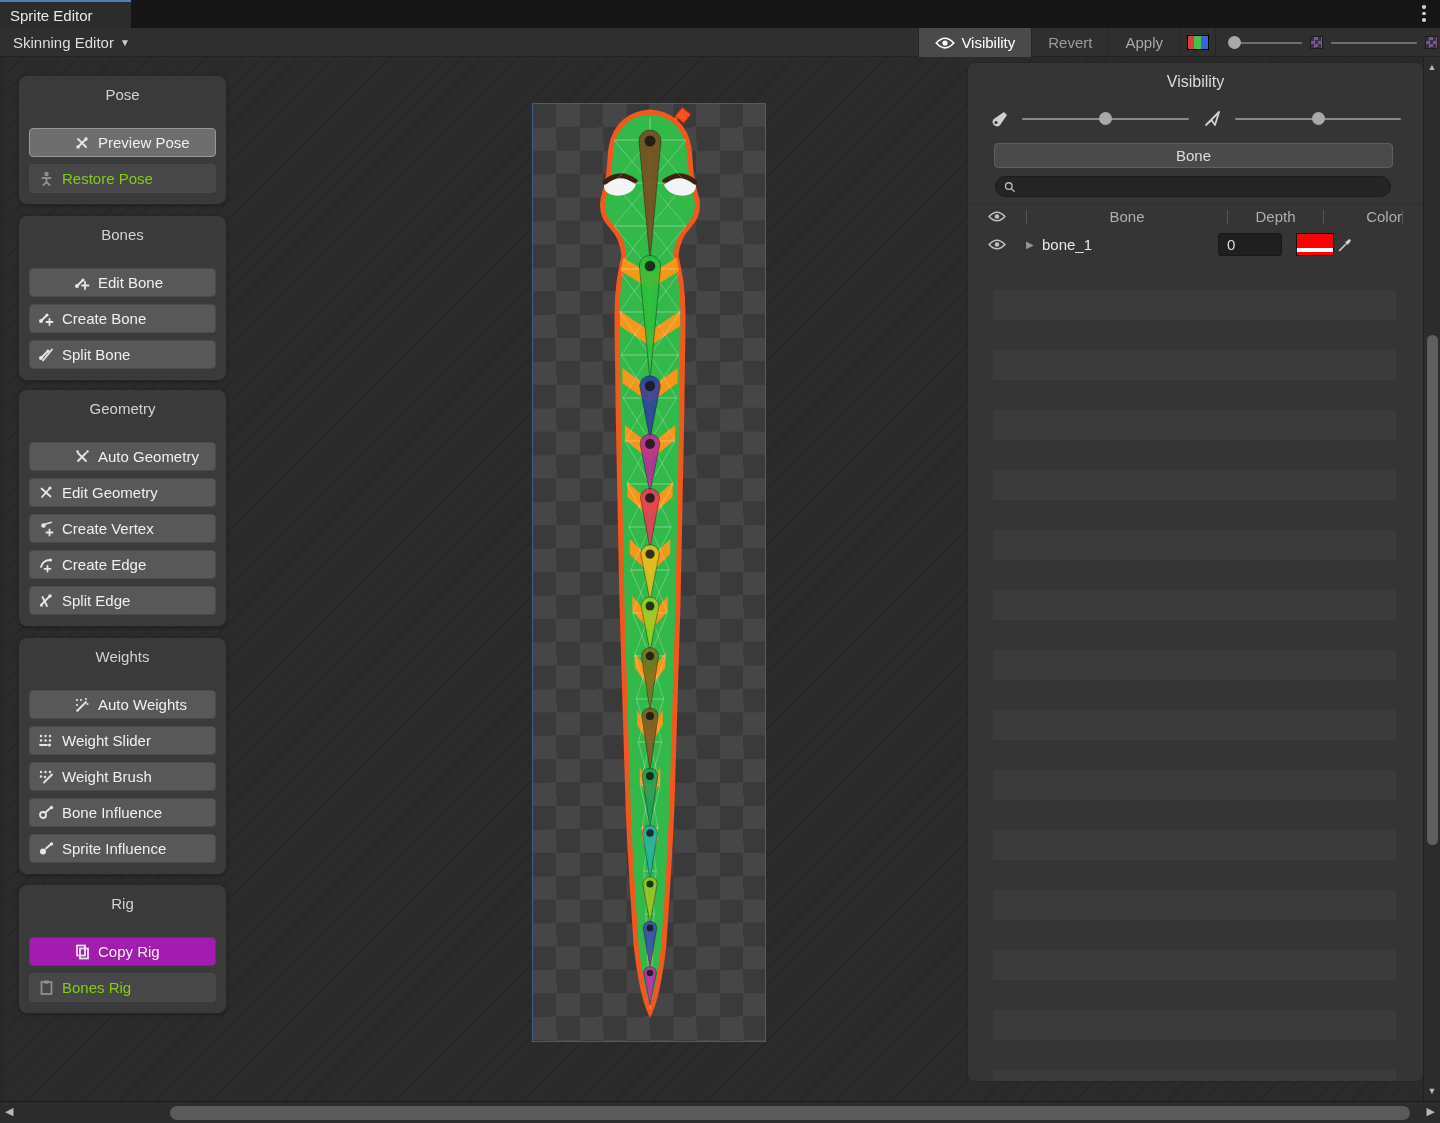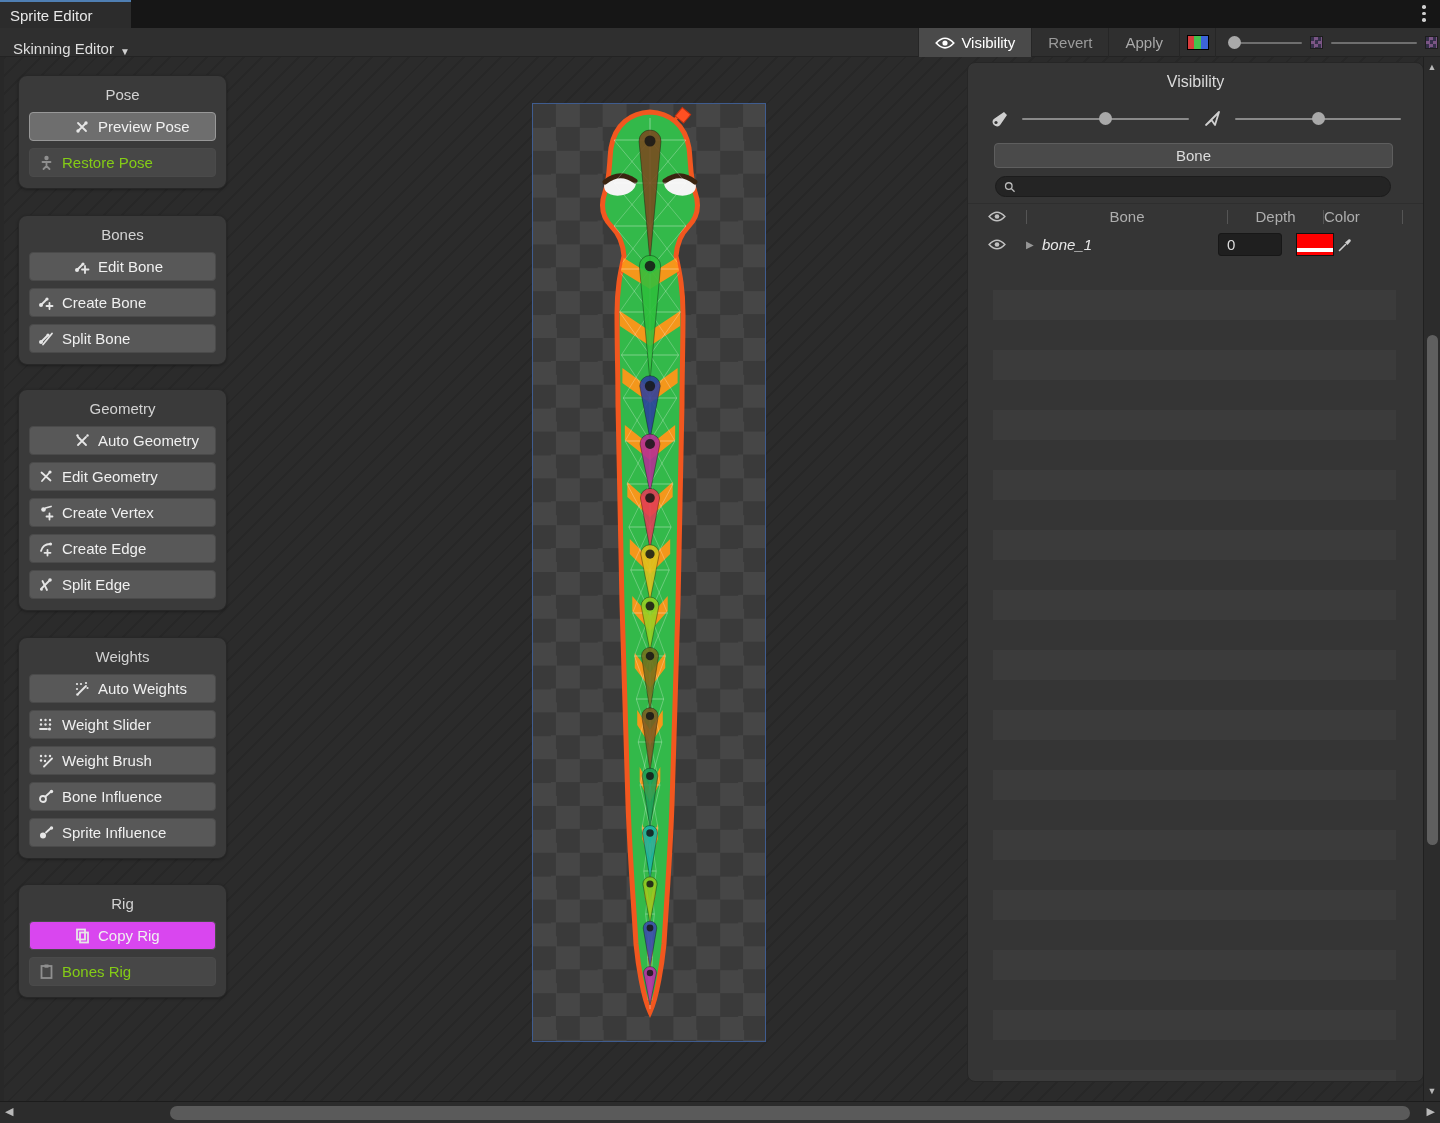--- a/index.html
+++ b/index.html
@@ -14,21 +14,21 @@
   .top-bar { position:absolute; left:0; top:0; width:1440px; height:28px; background:#161616; }
   .sprite-tab {
     position:absolute; left:0; top:0; width:131px; height:28px;
     background:#2c2c2c; border-top:2px solid #4f7fb3;
     font-size:15px; color:#e8e8e8; display:flex; align-items:center; padding-left:10px;
   }
   .kebab { position:absolute; right:14px; top:5px; width:4px; display:flex; flex-direction:column; gap:3px; }
   .kebab i { width:3.5px; height:3.5px; border-radius:50%; background:#cfcfcf; }
   
   .toolbar { position:absolute; left:0; top:28px; width:1440px; height:29px; background:#2f2f2f; border-bottom:1px solid #232323; }
-  .skinning-dd { position:absolute; left:5px; top:0; height:29px; display:flex; align-items:flex-end; gap:6px; font-size:15px; color:#dedede; padding:0 8px; cursor:default; }
+  .skinning-dd { position:absolute; left:5px; top:0; height:29px; display:flex; align-items:center; gap:6px; font-size:15px; color:#dedede; padding:0 8px; cursor:default; }
   .skinning-dd .caret { font-size:10px; color:#cfcfcf; }
   .tb-right { position:absolute; right:0; top:0; height:29px; display:flex; align-items:stretch; }
   .tb-btn { display:flex; align-items:center; justify-content:center; font-size:15px; padding:0 16px; border-left:1px solid #262626; color:#9b9b9b; }
   .tb-btn.active { background:#4a4a4a; color:#ffffff; gap:6px; }
   .tb-btn.apply { color:#a9a9a9; }
   .rgb-btn { width:36px; display:flex; align-items:center; justify-content:center; border-left:1px solid #262626; }
   .rgb-ic { width:22px; height:15px; background:#000; border:1px solid #000; display:flex; }
   .rgb-ic i { flex:1; }
   .rgb-ic i:nth-child(1){ background:#d83c3c; }
   .rgb-ic i:nth-child(2){ background:#44c14e; }
@@ -44,21 +44,21 @@
     background:repeating-linear-gradient(-45deg, rgba(0,0,0,0.10) 0 2px, rgba(0,0,0,0) 2px 13px), #2b2b2b;
   }
   
   .lpanel { position:absolute; left:14px; width:209px; background:#3a3a3a; border:1px solid #272727; border-radius:9px; padding:7px 10px 11px 10px; box-shadow:0 1px 3px rgba(0,0,0,.3); }
   .lpanel h3 { text-align:center; font-size:15px; font-weight:400; color:#d2d2d2; padding:3px 0 9px 0; }
   .pbtn {
     display:flex; align-items:center; gap:7px; height:29px; margin-top:7px;
     background:#585858; border:1px solid #4a4a4a; border-radius:4px;
     font-size:15px; color:#f0f0f0; padding:0 8px; cursor:default; width:100%;
   }
-  .pbtn:first-of-type { margin-top:0;padding-left:44px; }
+  .pbtn:first-of-type { margin-top:16px;padding-left:44px; }
   .pbtn.sel { background:#6e6e6e; border-color:#989898; }
   .pbtn.dis { background:#474747; color:#84cc16; }
   .pbtn.dis svg { opacity:.45; }
   .bicon { width:17px; height:17px; flex:0 0 17px; }
   .bicon * { stroke:#e6e6e6; fill:none; stroke-width:1.8; stroke-linecap:round; }
   .bicon .f { fill:#e6e6e6; stroke:none; }
   
   .sprite-rect {
     position:absolute; left:528px; top:46px; width:234px; height:939px;
     border:1px solid #3f5c8f;
@@ -90,25 +90,25 @@
   .vsearch input { background:transparent; border:none; outline:none; color:#ddd; font-size:13px; width:100%; font-family:"Liberation Sans",sans-serif; }
   .vhead {
     position:absolute; left:0; right:0; top:140px; height:26px;
     border-top:1px solid #2e2e2e; display:flex; align-items:center;
     font-size:15px; color:#aeaeae;
   }
   .vhead .sep, .vrow .sep { width:1px; height:14px; background:#555; }
   .vh-eye { width:58px; display:flex; justify-content:center; color:#c0c0c0; }
   .vh-bone { width:200px; text-align:center; }
   .vh-depth { width:95px; text-align:center; }
-  .vh-color { width:78px; text-align:left; }
+  .vh-color { width:78px; text-align:right; }
   .vrow { position:absolute; left:0; right:0; top:166px; height:31px; display:flex; align-items:center; font-size:15px; color:#e8e8e8; }
   .vrow .r-eye { width:58px; display:flex; justify-content:center; color:#c0c0c0; }
   .vrow .fold { font-size:10px; color:#969696; width:16px; }
-  .vrow .bname { width:176px;font-style:italic; }
+  .vrow .bname { width:176px; }
   .depth-input { width:64px; height:23px; background:#1f1f1f; border:1px solid #171717; border-radius:3px; color:#dcdcdc; font-size:15px; padding:0 8px; font-family:"Liberation Sans",sans-serif; }
   .swatch-wrap { display:flex; align-items:center; margin-left:14px; gap:3px; }
   .color-swatch { width:38px; height:23px; border:1px solid #111; display:flex; flex-direction:column; }
   .color-swatch .c { flex:1; }
   .color-swatch .a1 { height:4px; background:#ffffff; }
   .color-swatch .a2 { height:3px; }
   .zebra { position:absolute; left:0; right:0; top:197px; bottom:0; }
   .zebra .band { position:absolute; left:25px; right:27px; height:30px; background:#3b3b3b; }
   
   .vscroll { position:absolute; right:0; top:57px; width:17px; height:1044px; background:#2c2c2c; border-left:1px solid #202020; }
@@ -316,21 +316,21 @@
           <circle class="f" cx="12" cy="4" r="1.8"></circle>
         <path d="M4.5 5 L9 14" stroke-width="1.2"></path>
           <circle class="f" cx="3.5" cy="13.5" r="1.3"></circle>
       </svg>
       <span>Split Edge</span>
     </button>
   </div>
 
   <div class="lpanel" style="top:827px">
     <h3>Rig</h3>
-    <button class="pbtn" style="background:#d946ef">
+    <button class="pbtn" style="background:#a21caf">
       <svg class="bicon" viewBox="0 0 17 17">
         <rect x="3" y="2.5" width="8" height="10" stroke-width="1.5"></rect>
           <rect x="6" y="5.5" width="8" height="10" stroke-width="1.5"></rect>
       </svg>
       <span>Copy Rig</span>
     </button>
     <button class="pbtn dis">
       <svg class="bicon" viewBox="0 0 17 17">
         <rect x="3.5" y="3" width="10" height="12" stroke-width="1.5"></rect>
           <rect class="f" x="6.5" y="1.5" width="4" height="3.2"></rect>

